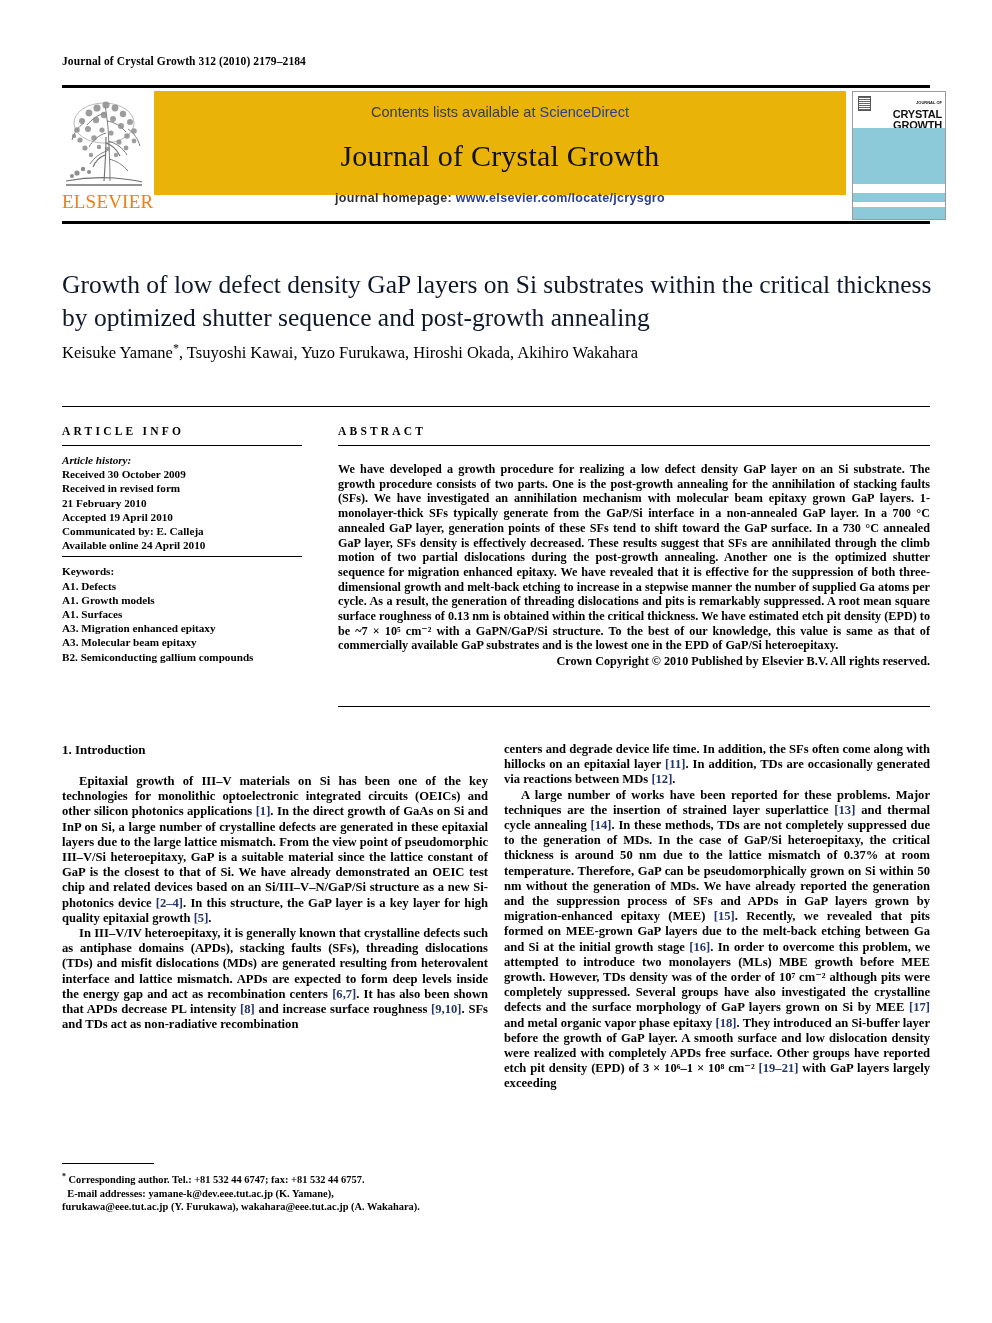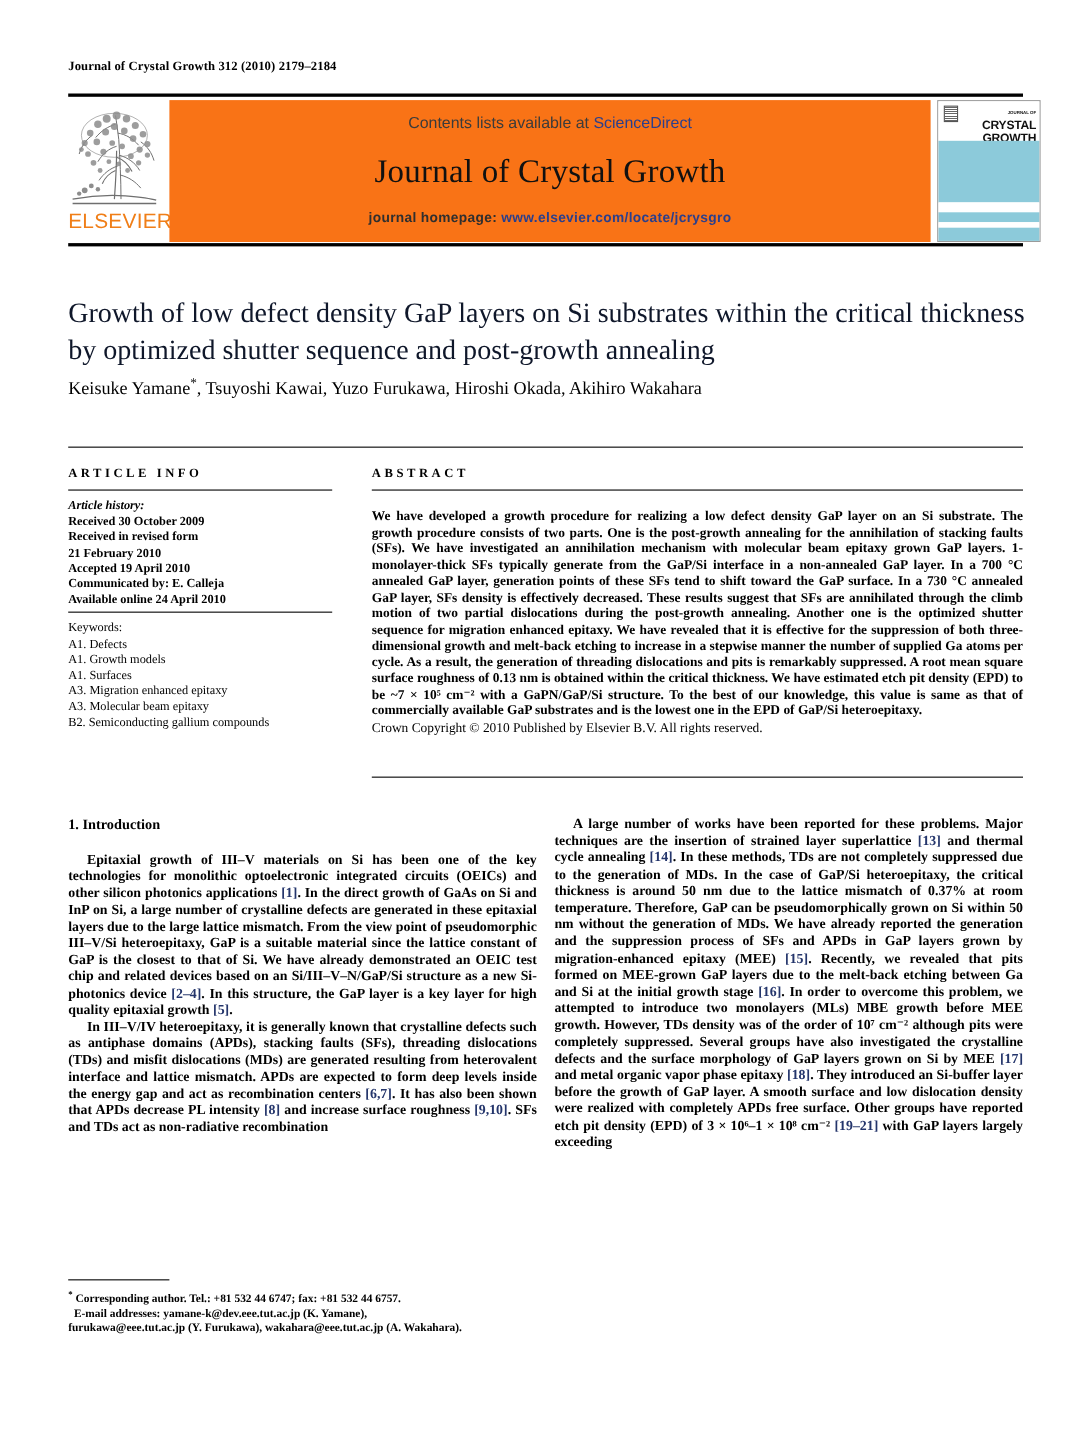--- a/index.html
+++ b/index.html
@@ -59,31 +59,31 @@
     left: 2px; top: 2px;
     width: 80px;
     height: 98px;
   }
   .elsevier-word {
     position: absolute;
     left: 0px; top: 100px;
     width: 84px;
     text-align: center;
     color: #f07e17;
-    font-family: Liberation Sans, sans-serif;
+    font-family: Liberation Serif, serif;
     font-size: 19px;
     letter-spacing: 0.2px;
     line-height: 22px;
   }
   .grey-box {
     position: absolute;
     left: 92px; top: 0;
     width: 692px;
-    height: 129px;
-    background: #f97316;
+    height: 104px;
+    background: #eab308;
   }
   .contents-line {
     position: absolute;
     left: 0; top: 13px;
     width: 692px;
     text-align: center;
     font-family: "Liberation Sans", sans-serif;
     font-size: 14.5px;
     color: #3b3b3b;
   }
@@ -269,34 +269,35 @@
   }
   .kw-rule {
     height: 1px;
     background: #000;
     margin-top: 4px;
   }
   .kw-body {
     margin-top: 7px;
     font-size: 11.2px;
     line-height: 14.2px;
-    font-weight: normal;
+    font-weight: bold;
   }
   .abs-text {
     margin-top: 16px;
     font-size: 12.2px;
     line-height: 14.7px;
     font-weight: bold;
     text-align: justify;
   }
   .abs-copy {
     margin-top: 1px;
     font-size: 12.2px;
     line-height: 14.7px;
-    font-weight: normal;
+    font-weight: bold;
+    text-align: right;
   }
   .rule-abs-bottom {
     position: absolute;
     left: 338px; top: 706px;
     width: 592px;
     height: 1px;
     background: #000;
   }
 
   
@@ -506,20 +507,21 @@
 
   <div class="rule-abs-bottom"></div>
 
   <div class="col-left">
     <h2 class="section">1. Introduction</h2>
     <p class="body">Epitaxial growth of III–V materials on Si has been one of the key technologies for monolithic optoelectronic integrated circuits (OEICs) and other silicon photonics applications <span class="ref">[1]</span>. In the direct growth of GaAs on Si and InP on Si, a large number of crystalline defects are generated in these epitaxial layers due to the large lattice mismatch. From the view point of pseudomorphic III–V/Si heteroepitaxy, GaP is a suitable material since the lattice constant of GaP is the closest to that of Si. We have already demonstrated an OEIC test chip and related devices based on an Si/III–V–N/GaP/Si structure as a new Si-photonics device <span class="ref">[2–4]</span>. In this structure, the GaP layer is a key layer for high quality epitaxial growth <span class="ref">[5]</span>.</p>
     <p class="body">In III–V/IV heteroepitaxy, it is generally known that crystalline defects such as antiphase domains (APDs), stacking faults (SFs), threading dislocations (TDs) and misfit dislocations (MDs) are generated resulting from heterovalent interface and lattice mismatch. APDs are expected to form deep levels inside the energy gap and act as recombination centers <span class="ref">[6,7]</span>. It has also been shown that APDs decrease PL intensity <span class="ref">[8]</span> and increase surface roughness <span class="ref">[9,10]</span>. SFs and TDs act as non-radiative recombination</p>
   </div>
 
   <div class="col-right">
+    <p class="body" style="text-indent:0">centers and degrade device life time. In addition, the SFs often come along with hillocks on an epitaxial layer <span class="ref">[11]</span>. In addition, TDs are occasionally generated via reactions between MDs <span class="ref">[12]</span>.</p>
     <p class="body">A large number of works have been reported for these problems. Major techniques are the insertion of strained layer superlattice <span class="ref">[13]</span> and thermal cycle annealing <span class="ref">[14]</span>. In these methods, TDs are not completely suppressed due to the generation of MDs. In the case of GaP/Si heteroepitaxy, the critical thickness is around 50 nm due to the lattice mismatch of 0.37% at room temperature. Therefore, GaP can be pseudomorphically grown on Si within 50 nm without the generation of MDs. We have already reported the generation and the suppression process of SFs and APDs in GaP layers grown by migration-enhanced epitaxy (MEE) <span class="ref">[15]</span>. Recently, we revealed that pits formed on MEE-grown GaP layers due to the melt-back etching between Ga and Si at the initial growth stage <span class="ref">[16]</span>. In order to overcome this problem, we attempted to introduce two monolayers (MLs) MBE growth before MEE growth. However, TDs density was of the order of 10⁷ cm⁻² although pits were completely suppressed. Several groups have also investigated the crystalline defects and the surface morphology of GaP layers grown on Si by MEE <span class="ref">[17]</span> and metal organic vapor phase epitaxy <span class="ref">[18]</span>. They introduced an Si-buffer layer before the growth of GaP layer. A smooth surface and low dislocation density were realized with completely APDs free surface. Other groups have reported etch pit density (EPD) of 3 × 10⁶–1 × 10⁸ cm⁻² <span class="ref">[19–21]</span> with GaP layers largely exceeding</p>
   </div>
 
   <div class="footnote-rule"></div>
   <div class="footnote">
     <span class="star">*</span>
     <span>Corresponding author. Tel.: +81 532 44 6747; fax: +81 532 44 6757.</span><br>
     &nbsp;&nbsp;<span class="it">E-mail addresses:</span>
     <span>yamane-k@dev.eee.tut.ac.jp (K. Yamane),</span><br>
     <span>furukawa@eee.tut.ac.jp (Y. Furukawa), wakahara@eee.tut.ac.jp (A. Wakahara).</span>

